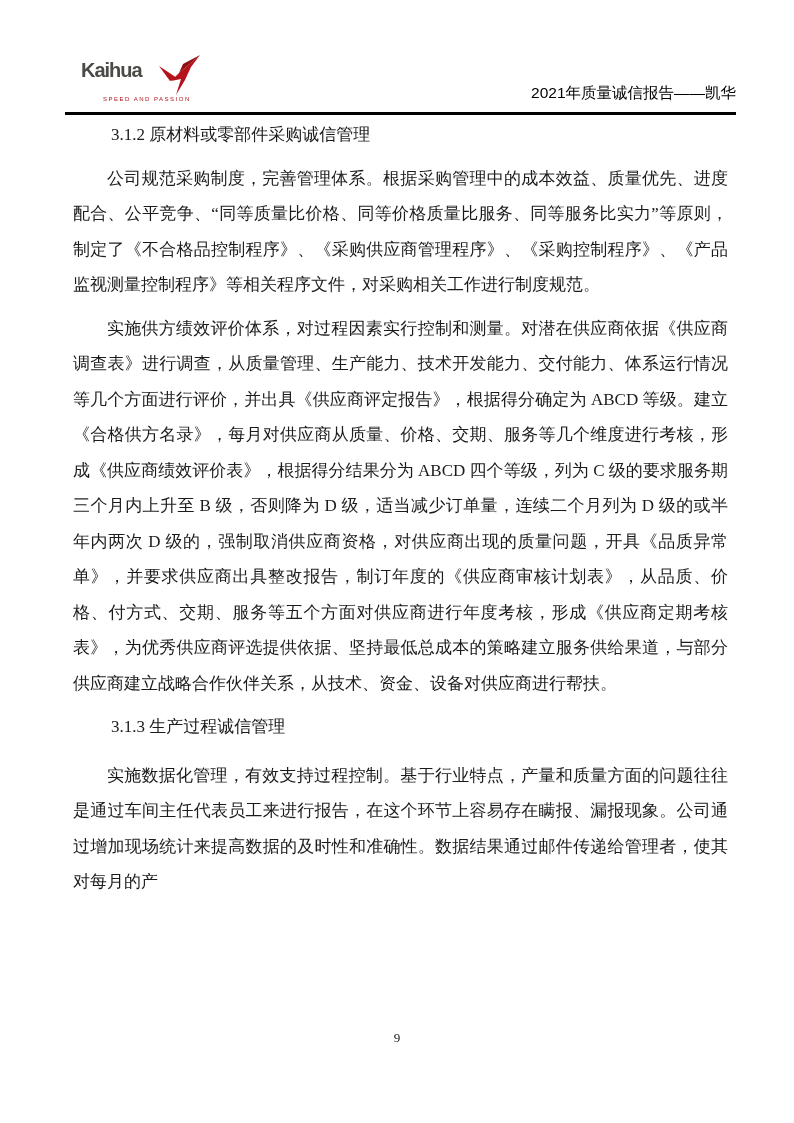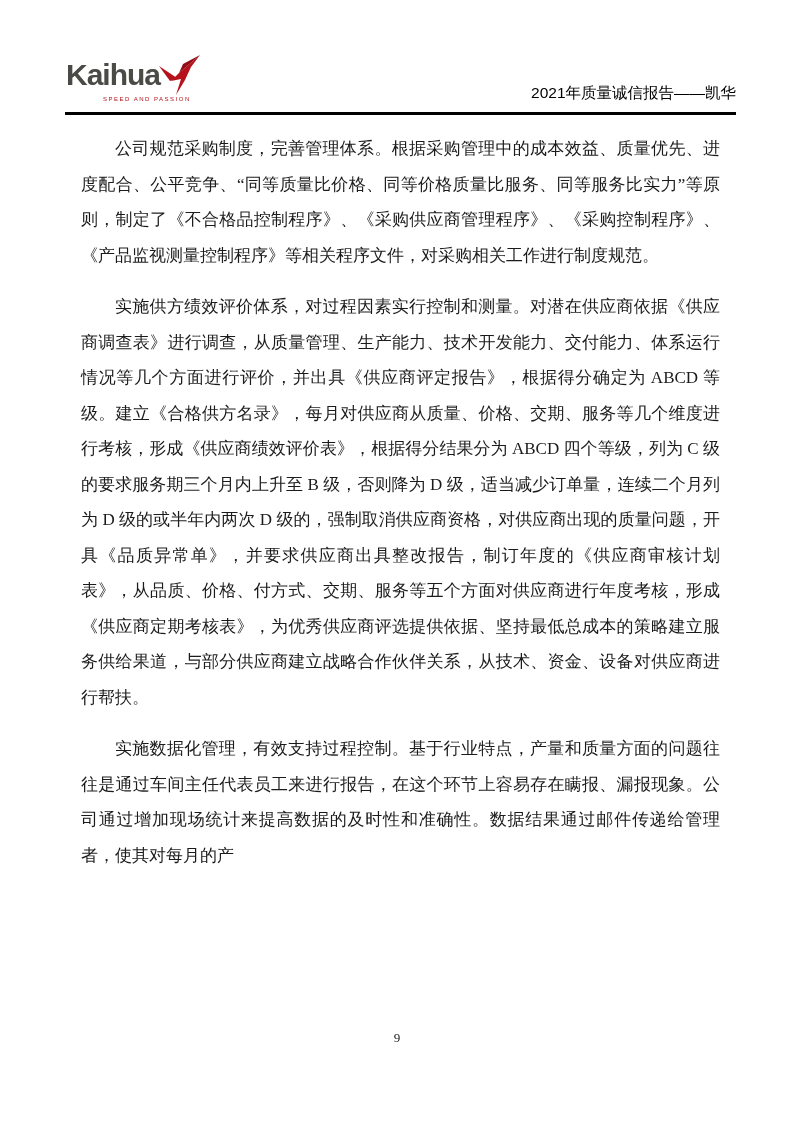--- a/index.html
+++ b/index.html
@@ -31,25 +31,25 @@
   }
   .logo {
     position: relative;
     width: 150px;
     height: 56px;
     line-height: 1;
   }
   .logo-brand {
     font-family: "Liberation Sans", "DejaVu Sans", sans-serif;
     font-weight: bold;
-    font-size: 30px;
+    font-size: 20px;
     letter-spacing: -1px;
     color: #4a4a47;
     position: absolute;
-    left: 1px;
+    left: 16px;
     top: 6px;
   }
   .logo-bird {
     position: absolute;
     left: 92px;
     top: 0px;
     width: 44px;
     height: 42px;
   }
   .logo-tagline {
@@ -77,21 +77,21 @@
     line-height: 35.5px;
   }
   .section-heading {
     text-indent: 2.7em;
     font-size: 17px;
     font-weight: normal;
     margin: 0;
     line-height: 35.5px;
   }
   .para {
-    margin: 16px;
+    margin: 8px;
     text-align: justify;
     text-indent: 2em;
     text-justify: inter-ideograph;
   }
   .para.gap {
     margin-top: 13px;
   }
   
   .footer {
     position: absolute;
@@ -117,23 +117,25 @@
           <path d="M43 1 L22 19 L14 27 L24 25 L19 41 L28 26 L34 13 Z" fill="#b5121b"></path>
           <path d="M43 1 L26 10 L22 19 Z" fill="#8f0e16"></path>
         </svg>
         <span class="logo-tagline">SPEED AND PASSION</span>
       </div>
       <div class="report-title">2021年质量诚信报告——凯华</div>
     </div>
   </div>
 
   <div class="doc-body">
+    <h3 class="section-heading">3.1.2 原材料或零部件采购诚信管理</h3>
     <p class="para">公司规范采购制度，完善管理体系。根据采购管理中的成本效益、质量优先、进度配合、公平竞争、“同等质量比价格、同等价格质量比服务、同等服务比实力”等原则，制定了《不合格品控制程序》、《采购供应商管理程序》、《采购控制程序》、《产品监视测量控制程序》等相关程序文件，对采购相关工作进行制度规范。</p>
     <p class="para">实施供方绩效评价体系，对过程因素实行控制和测量。对潜在供应商依据《供应商调查表》进行调查，从质量管理、生产能力、技术开发能力、交付能力、体系运行情况等几个方面进行评价，并出具《供应商评定报告》，根据得分确定为 ABCD 等级。建立《合格供方名录》，每月对供应商从质量、价格、交期、服务等几个维度进行考核，形成《供应商绩效评价表》，根据得分结果分为 ABCD 四个等级，列为 C 级的要求服务期三个月内上升至 B 级，否则降为 D 级，适当减少订单量，连续二个月列为 D 级的或半年内两次 D 级的，强制取消供应商资格，对供应商出现的质量问题，开具《品质异常单》，并要求供应商出具整改报告，制订年度的《供应商审核计划表》，从品质、价格、付方式、交期、服务等五个方面对供应商进行年度考核，形成《供应商定期考核表》，为优秀供应商评选提供依据、坚持最低总成本的策略建立服务供给果道，与部分供应商建立战略合作伙伴关系，从技术、资金、设备对供应商进行帮扶。</p>
 
+    <h3 class="section-heading">3.1.3 生产过程诚信管理</h3>
     <p class="para gap">实施数据化管理，有效支持过程控制。基于行业特点，产量和质量方面的问题往往是通过车间主任代表员工来进行报告，在这个环节上容易存在瞒报、漏报现象。公司通过增加现场统计来提高数据的及时性和准确性。数据结果通过邮件传递给管理者，使其对每月的产</p>
   </div>
 
   <div class="footer">
     <span>9</span>
   </div>
 
 </div>
 
 </body></html>

